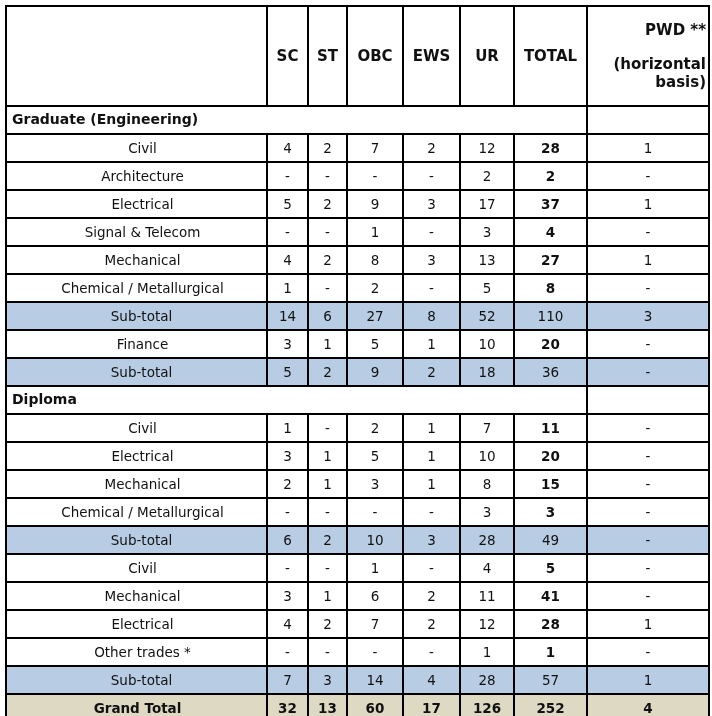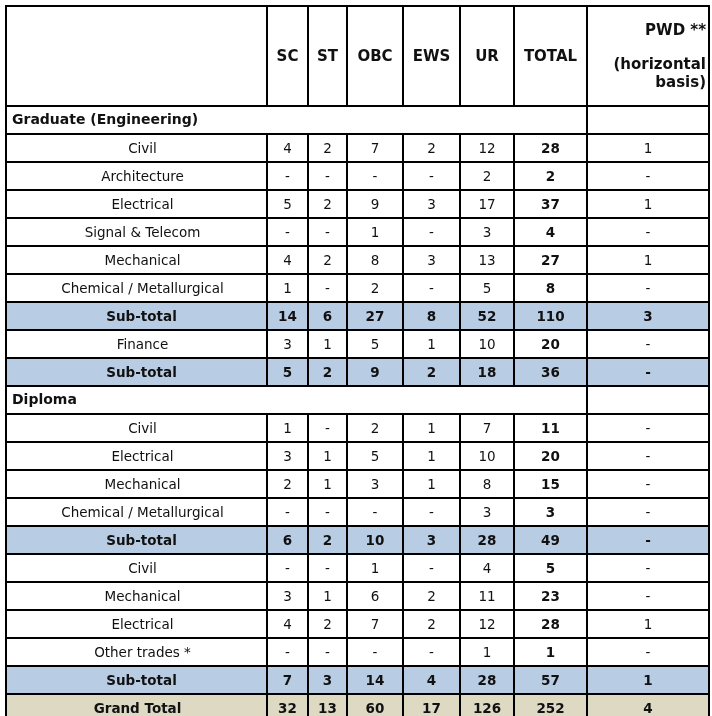--- a/index.html
+++ b/index.html
@@ -42,21 +42,21 @@
   }
   .section-row td {
     font-weight: bold;
     font-size: 14px;
     text-align: left;
     padding-left: 5px;
   }
   .total-col { font-weight: bold; }
   .subtotal-row td {
     background: var(--subtotal-bg);
-    font-weight: bold;
+    font-weight: normal;
     margin-left: 15px;
   }
   .subtotal-row td.label { padding-left: 12px; }
   .grand-row td {
     background: var(--grand-bg);
     font-weight: bold;
   }
   .grand-row td.label { padding-left: 4px; }
 </style>
 </head>
@@ -248,21 +248,21 @@
           <td class="total-col">5</td>
           <td>-</td>
         </tr>
         <tr>
           <td class="label">Mechanical</td>
           <td>3</td>
           <td>1</td>
           <td>6</td>
           <td>2</td>
           <td>11</td>
-          <td class="total-col">23</td>
+          <td class="total-col">41</td>
           <td>-</td>
         </tr>
         <tr>
           <td class="label">Electrical</td>
           <td>4</td>
           <td>2</td>
           <td>7</td>
           <td>2</td>
           <td>12</td>
           <td class="total-col">28</td>

